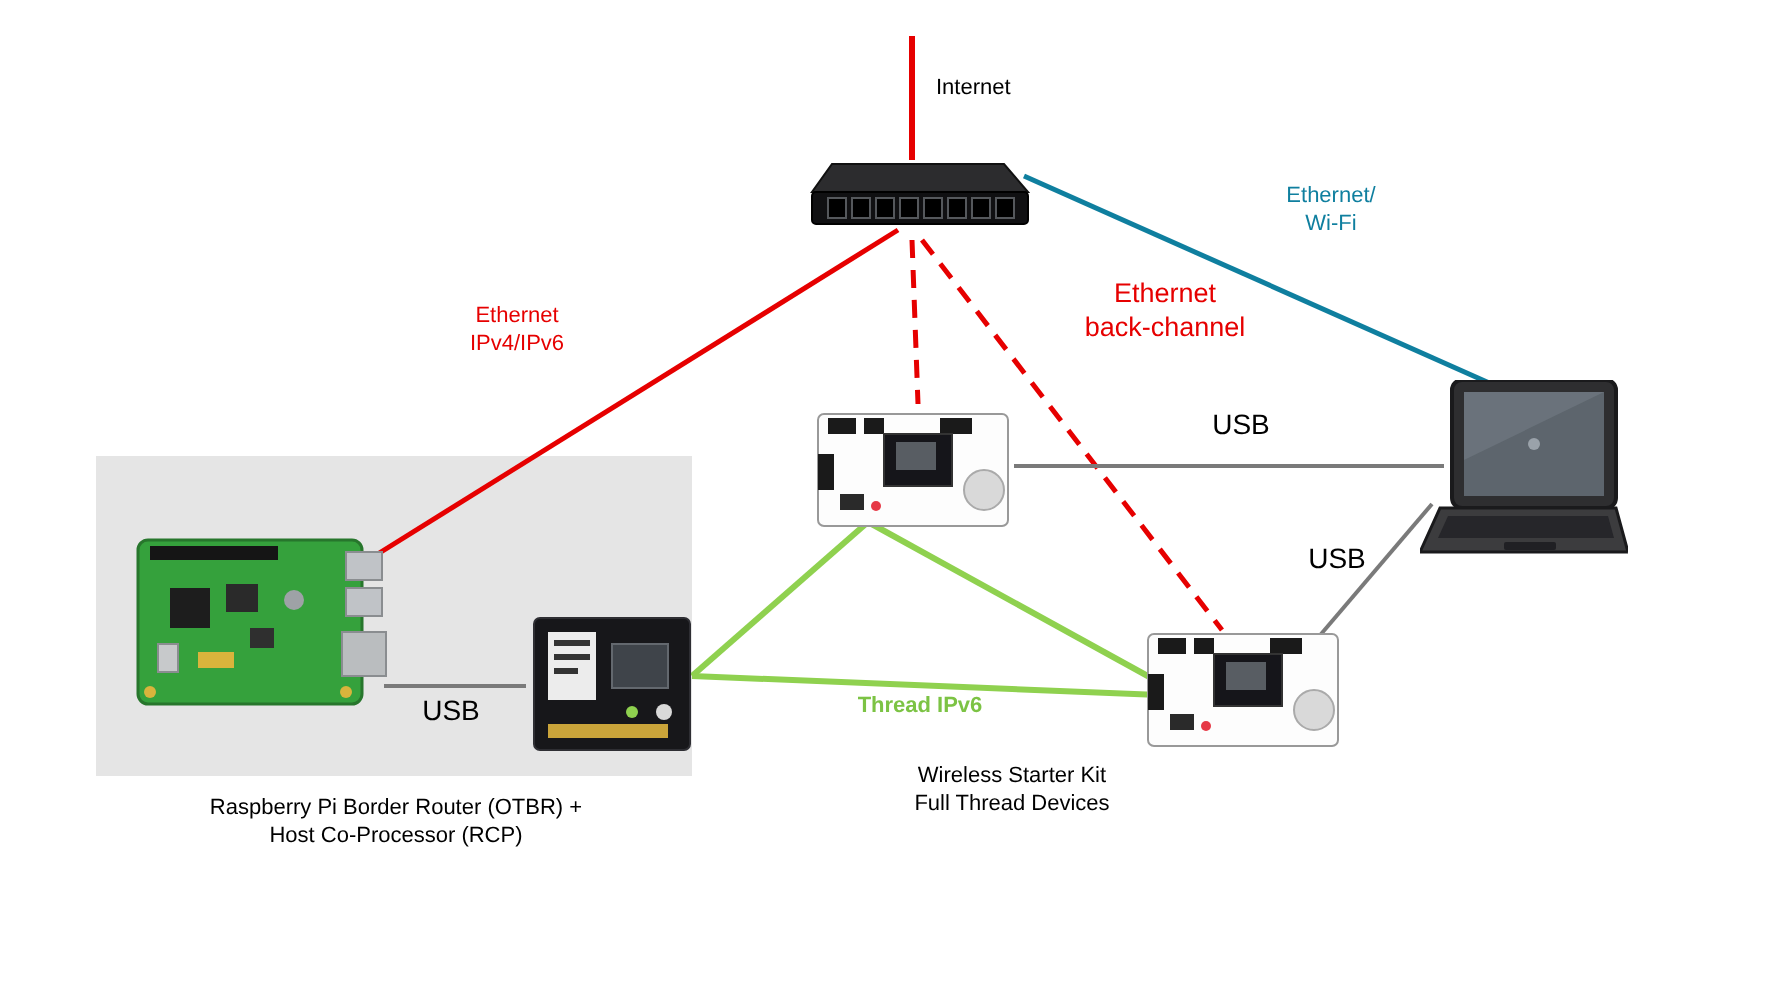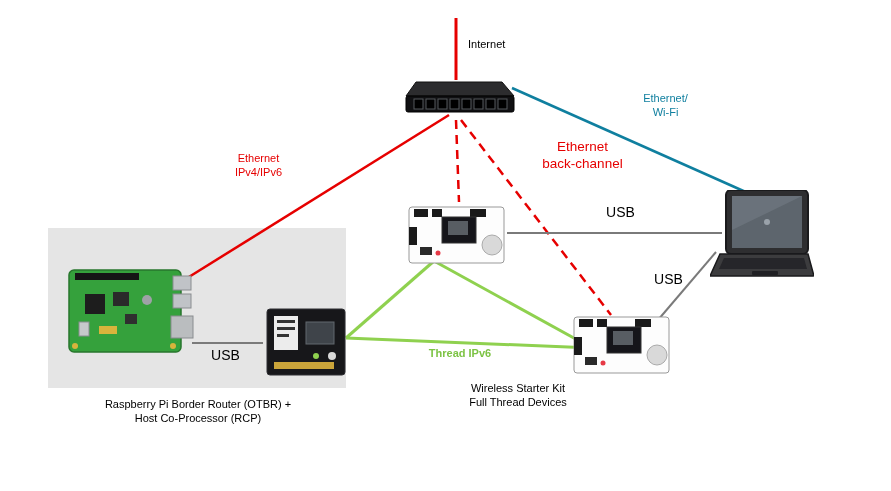--- a/index.html
+++ b/index.html
@@ -45,21 +45,21 @@
   .lbl-internet     { left:468px; top:38px;  width:70px;  text-align:left; }
   .lbl-eth-wifi     { left:608px; top:92px;  width:115px; color:#0f7f9f; }
   .lbl-eth-ipv4     { left:196px; top:152px; width:125px; color:#e60000; }
   .lbl-backchannel  { left:520px; top:139px; width:125px; color:#e60000; font-size:13.5px; }
   .lbl-usb-top      { left:598px; top:204px; width:45px; font-size:14px; }
   .lbl-usb-right    { left:646px; top:271px; width:45px; font-size:14px; }
   .lbl-usb-left     { left:203px; top:347px; width:45px; font-size:14px; }
   .lbl-thread       { left:400px; top:311px; width:120px; color:#7cc344; font-weight:700;margin-top:36px; }
   .lbl-host         { left:683px; top:290px; width:168px; }
   .lbl-rpi-caption  { left:28px;  top:398px; width:340px; }
-  .lbl-wstk-caption { left:428px; top:382px; width:180px; }
+  .lbl-wstk-caption { left:416px; top:382px; width:180px; }
 </style>
 </head>
 <body>
 
 <div class="canvas">
 
   <div class="group-box"></div>
 
   <svg class="lines" viewBox="0 0 891 491">
     <line x1="456" y1="18" x2="456" y2="80" stroke="#e60000" stroke-width="3"></line>

